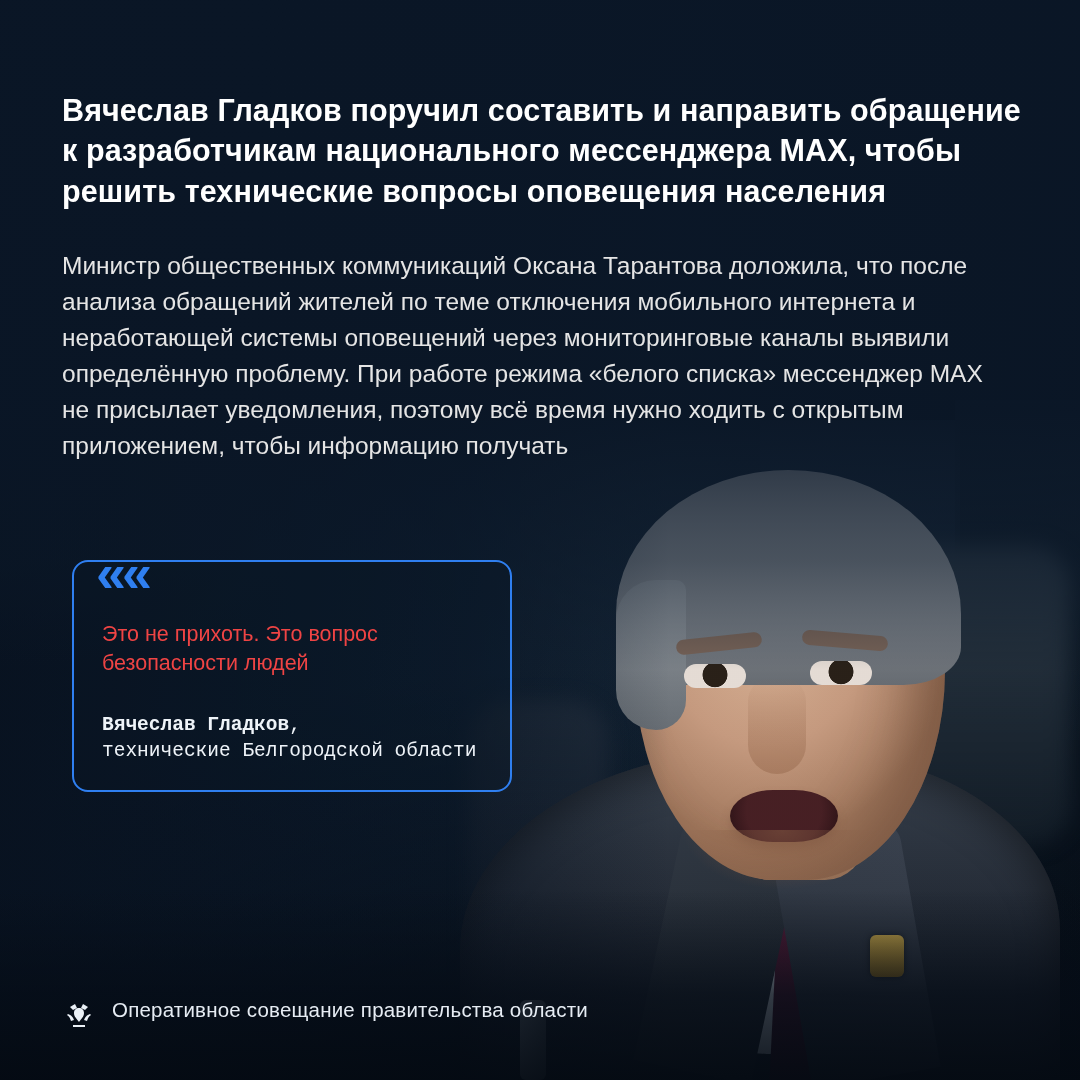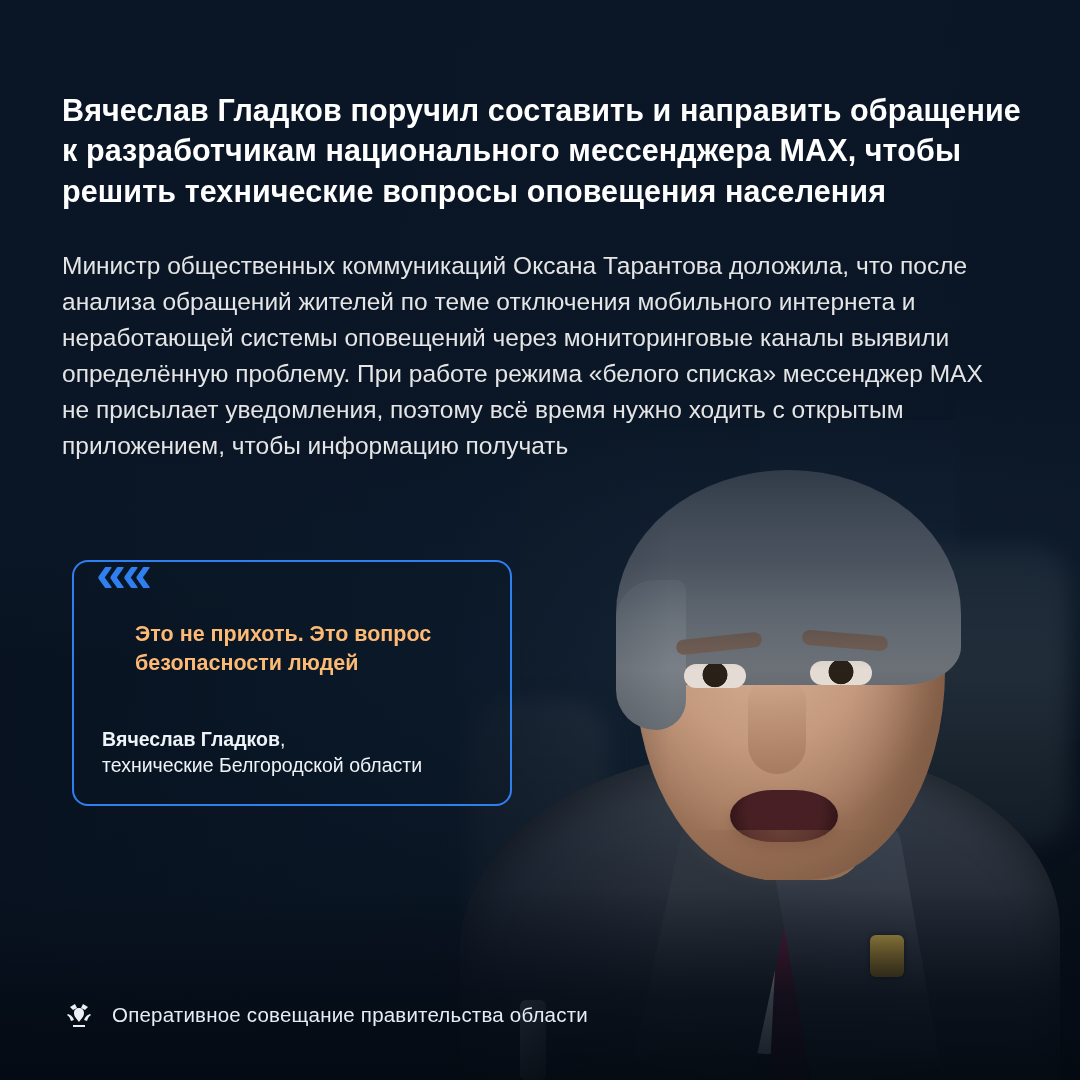--- a/index.html
+++ b/index.html
@@ -261,41 +261,41 @@
   .quote-mark {
     position: absolute;
     left: 22px; top: -16px;
     color: #2f7ff0;
     font-size: 54px;
     line-height: 1;
     font-weight: 700;
     letter-spacing: -4px;
   }
   .quote-text {
-    color: #fdba74;
+    color: #ef4444;
     font-size: 21.5px;
     line-height: 1.34;
-    font-weight: 700;
-    margin-left: 33px;
+    font-weight: 400;
   }
   .quote-attrib {
-    margin-top: 48px;
+    margin-top: 34px;
     color: #eef3f8;
     font-size: 19.5px;
     line-height: 1.35;
+    font-family: Liberation Mono, monospace;
   }
   .quote-name { font-weight: 700; }
   .quote-role { font-weight: 400; }
 
   
   .footer {
     position: absolute;
     left: 62px; bottom: 48px;
     display: flex;
-    align-items: center;
+    align-items: flex-start;
     gap: 16px;
   }
   .crest {
     width: 34px; height: 34px;
     display: flex; align-items: center; justify-content: center;
     color: #eaf0f6;
   }
   .footer-text {
     color: #e6ecf3;
     font-size: 20.5px;

